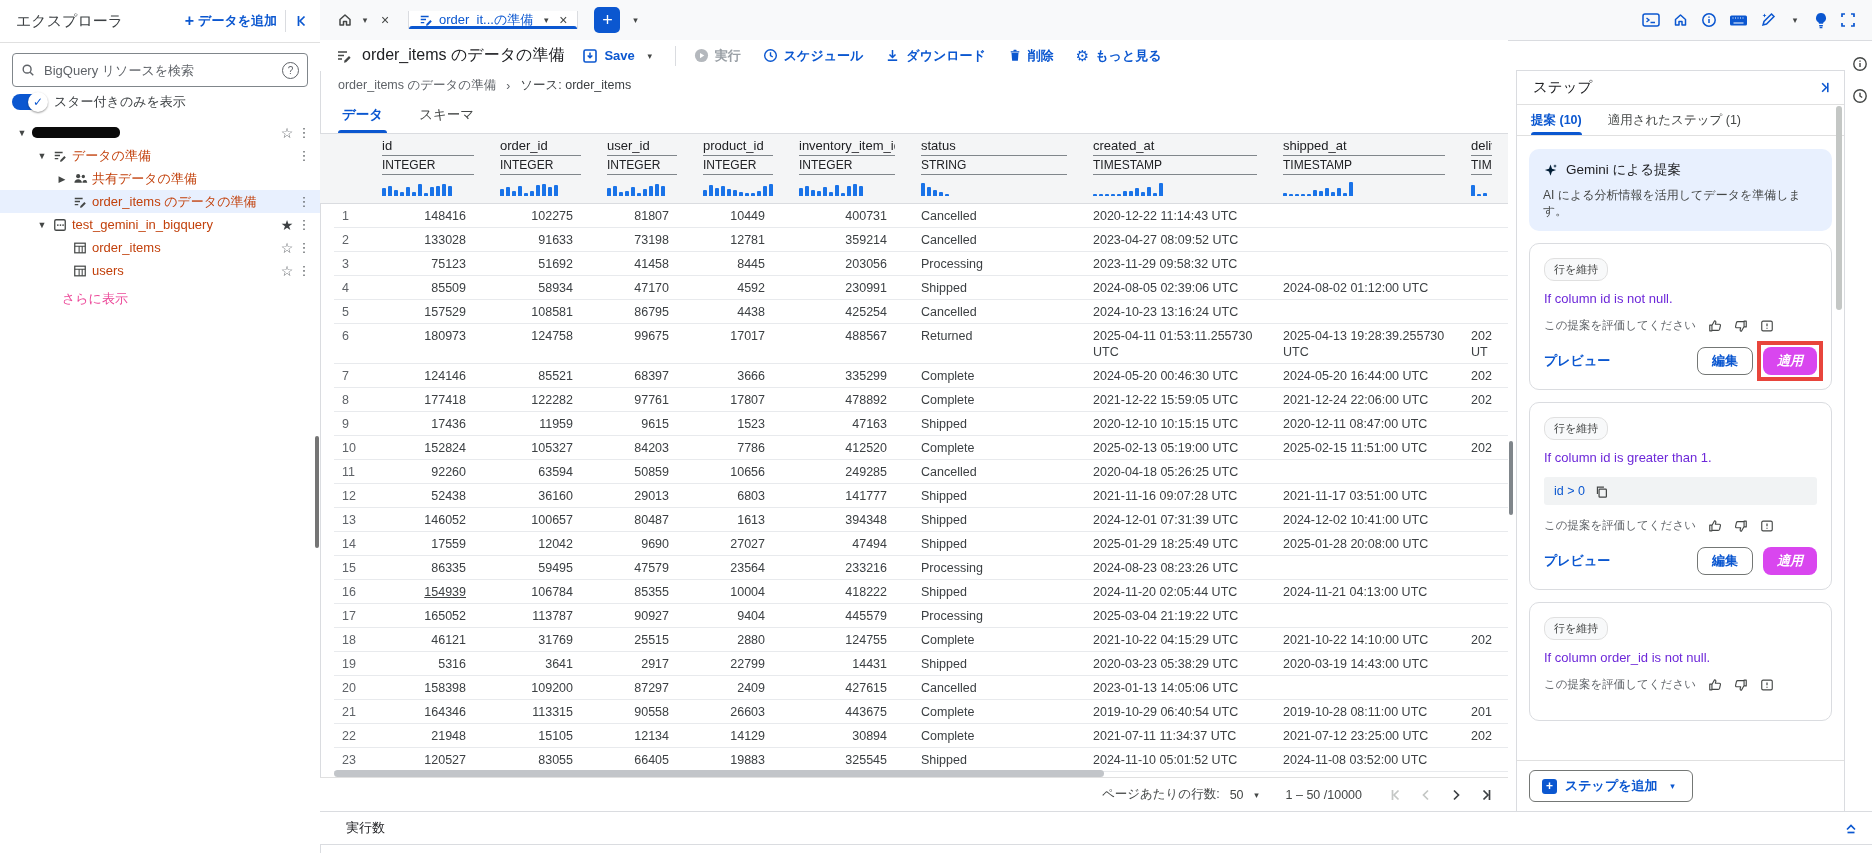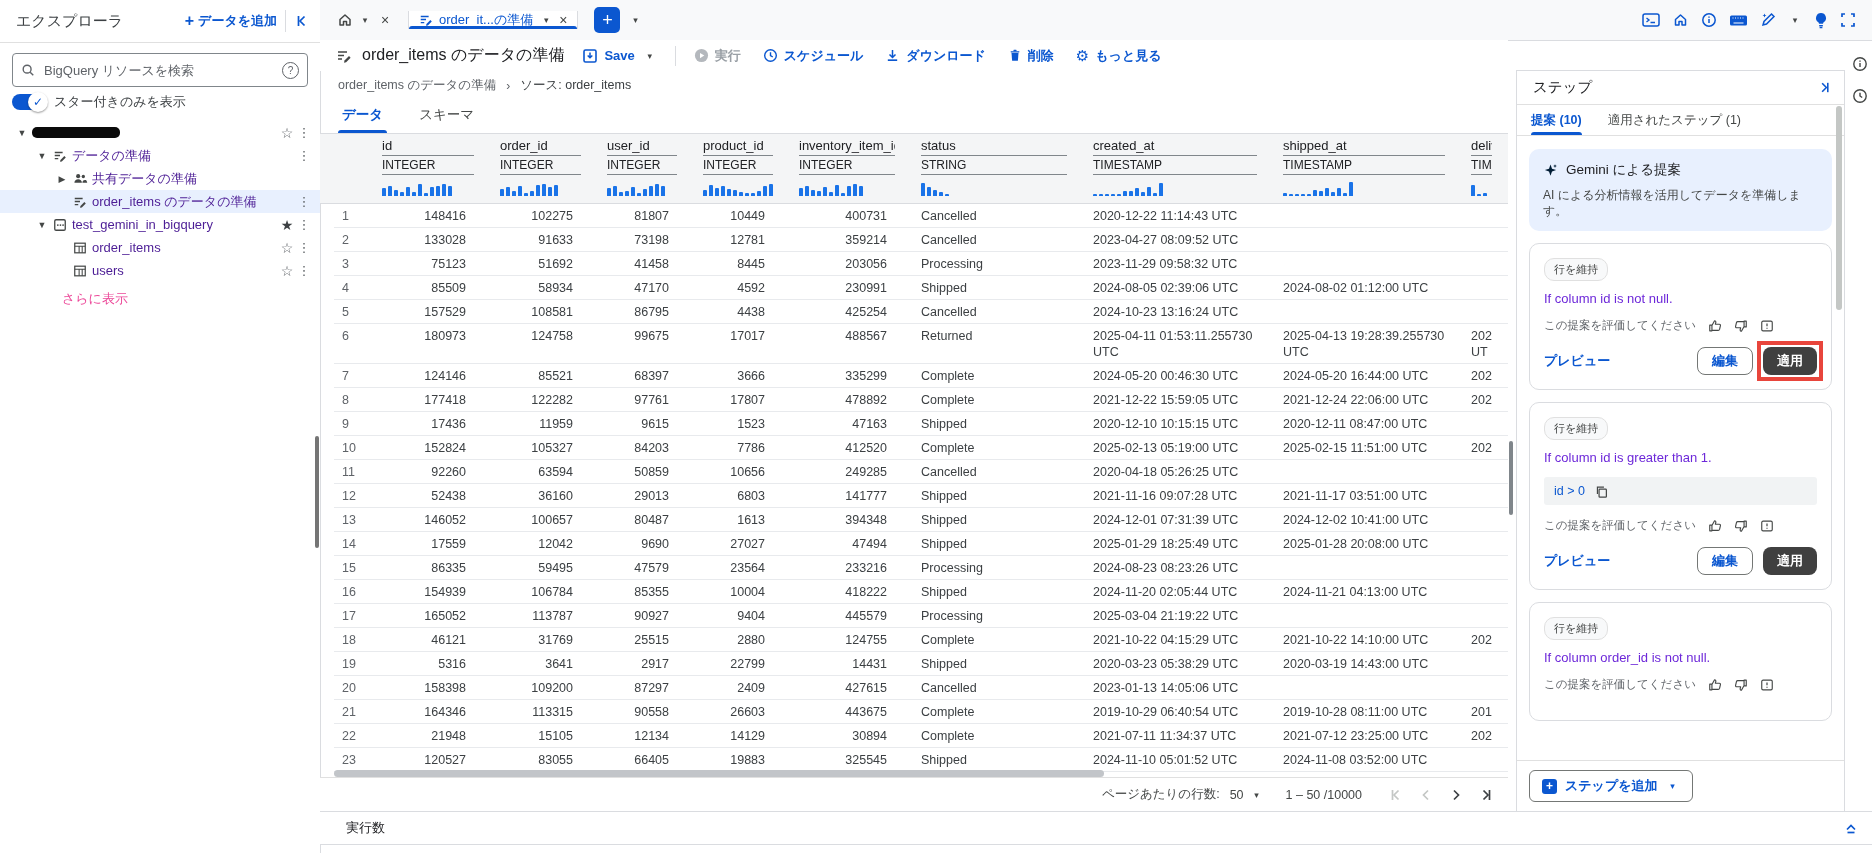--- a/index.html
+++ b/index.html
@@ -19,21 +19,21 @@
   .helpq{width:15px;height:15px;border:1.4px solid #5f6368;border-radius:50%;color:#5f6368;font-size:10px;display:flex;align-items:center;justify-content:center;}
   .togglerow{display:flex;align-items:center;gap:8px;margin:6px 12px 10px 12px;}
   .switch{width:34px;height:16px;background:#0b57d0;border-radius:9px;position:relative;flex:0 0 auto;}
   .knob{position:absolute;right:-2px;top:-2px;width:20px;height:20px;background:#fff;border-radius:50%;box-shadow:0 1px 2px rgba(0,0,0,.4);display:flex;align-items:center;justify-content:center;color:#0b57d0;font-size:12px;font-weight:bold;}
   .toggle-label{font-size:13px;color:#3c4043;}
   .tree{margin-top:2px;}
   .tree-row{display:flex;align-items:center;height:23px;padding-right:8px;cursor:pointer;}
   .tree-row.selected{background:#e8f0fe;}
   .tw{width:16px;text-align:center;color:#444746;font-size:9px;flex:0 0 auto;}
   .ticon{width:20px;display:flex;justify-content:center;color:#444746;flex:0 0 auto;}
-  .tlabel{margin-left:2px;font-size:13px;color:#4c1d95;white-space:nowrap;}
+  .tlabel{margin-left:2px;font-size:13px;color:#c2410c;white-space:nowrap;}
   .redacted{width:88px;height:11px;background:#0a0a0a;border-radius:5px;margin-left:2px;}
   .tspacer{flex:1;}
   .tstar{color:#5f6368;font-size:14px;width:18px;text-align:center;}
   .tstar.filled{color:#3c4043;}
   .tkebab{color:#5f6368;font-size:13px;width:16px;text-align:center;}
   .showmore{color:#ec4899;font-size:13px;margin:8px 0 0 62px;cursor:pointer;}
   
   #tabstrip{left:320px;top:0;width:1552px;height:40px;background:#f8f9fa;border-bottom:1px solid #dadce0;display:flex;align-items:stretch;}
   .ts-left{display:flex;align-items:center;gap:2px;padding-left:14px;}
   .icbtn{display:flex;align-items:center;justify-content:center;width:22px;height:24px;color:#444746;cursor:pointer;}
@@ -103,21 +103,21 @@
   .cdesc{font-size:13px;color:#6d28d9;margin-bottom:12px;}
   .code{background:#f1f3f4;border-radius:3px;height:28px;display:flex;align-items:center;padding:0 10px;gap:10px;margin-bottom:13px;}
   .code span{color:#0b57d0;font-size:12.5px;}
   .copy{color:#444746;cursor:pointer;display:flex;}
   .rate{display:flex;align-items:center;gap:12px;font-size:11.5px;color:#5f6368;margin-bottom:14px;}
   .rate .ric{color:#444746;cursor:pointer;display:flex;}
   .actions{display:flex;align-items:center;}
   .preview{color:#0b57d0;font-size:13px;font-weight:bold;cursor:pointer;}
   .btn{height:28px;border-radius:8px;font-size:13px;font-weight:bold;display:flex;align-items:center;padding:0 14px;box-sizing:border-box;cursor:pointer;font-family:inherit;}
   .btn.edit{border:1px solid #747775;color:#0b57d0;background:#fff;margin-left:auto;}
-  .btn.apply{background:#404040;color:#fff;border:none;margin-left:10px;}
+  .btn.apply{background:#d946ef;color:#fff;border:none;margin-left:10px;font-style:italic;}
   .apply-wrap{position:relative;margin-left:10px;}
   .apply-wrap .btn.apply{margin-left:0;}
   .red-ring{position:absolute;left:-6px;top:-6px;right:-6px;bottom:-6px;border:4px solid #e8453c;pointer-events:none;}
   .sp-footer{flex:0 0 auto;border-top:1px solid #e0e0e0;padding:9px 12px;}
   .addstep{display:inline-flex;align-items:center;gap:8px;border:1px solid #747775;border-radius:6px;height:30px;padding:0 12px;color:#0b57d0;font-size:13px;font-weight:bold;cursor:pointer;background:#fff;}
   .addplus{width:15px;height:15px;background:#0b57d0;color:#fff;border-radius:3px;font-size:12px;display:flex;align-items:center;justify-content:center;}
   
   .rail-ic{color:#444746;}
 </style>
 </head>
@@ -743,21 +743,21 @@
         <div class="tcell num" style="width: 96px;">47579</div>
         <div class="tcell num" style="width: 96px;">23564</div>
         <div class="tcell num" style="width: 122px;">233216</div>
         <div class="tcell" style="width: 172px;">Processing</div>
         <div class="tcell" style="width: 190px;">2024-08-23 08:23:26 UTC</div>
         <div class="tcell" style="width: 188px;"></div>
         <div class="tcell" style="width: 47px;"></div>
       </div>
       <div class="trow">
         <div class="tcell rownum" style="width: 36px;">16</div>
-        <div class="tcell num" style="width: 118px;">154939</div>
+        <div class="tcell num" style="width: 118px; text-decoration: underline;">154939</div>
         <div class="tcell num" style="width: 107px;">106784</div>
         <div class="tcell num" style="width: 96px;">85355</div>
         <div class="tcell num" style="width: 96px;">10004</div>
         <div class="tcell num" style="width: 122px;">418222</div>
         <div class="tcell" style="width: 172px;">Shipped</div>
         <div class="tcell" style="width: 190px;">2024-11-20 02:05:44 UTC</div>
         <div class="tcell" style="width: 188px;">2024-11-21 04:13:00 UTC</div>
         <div class="tcell" style="width: 47px;"></div>
       </div>
       <div class="trow">

